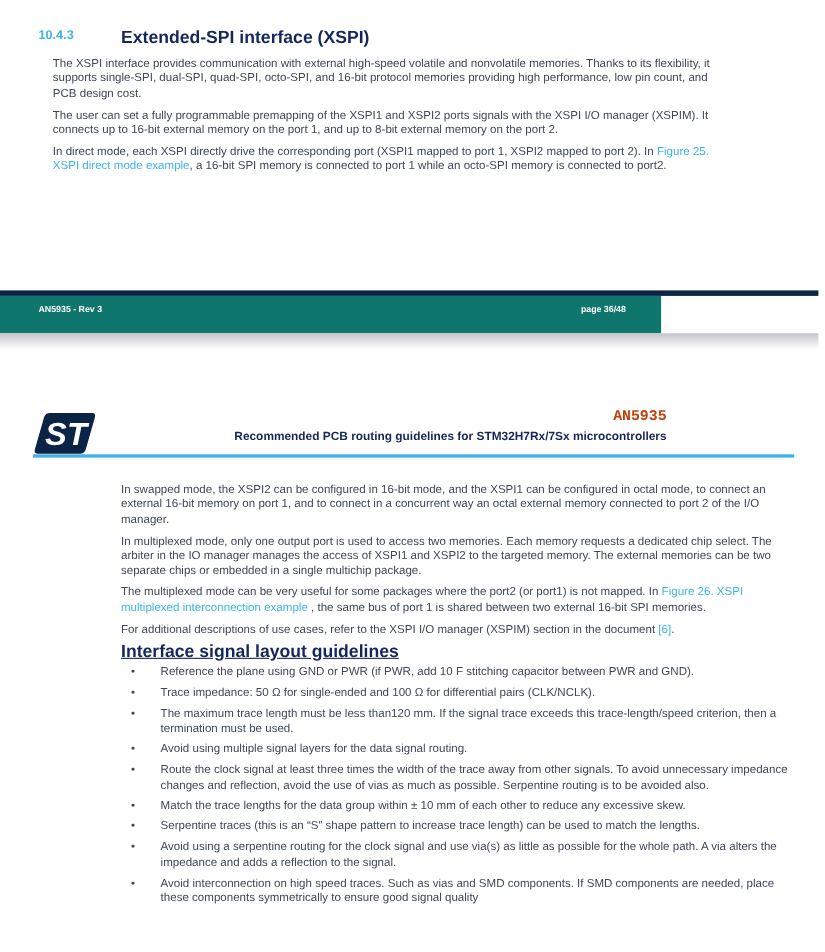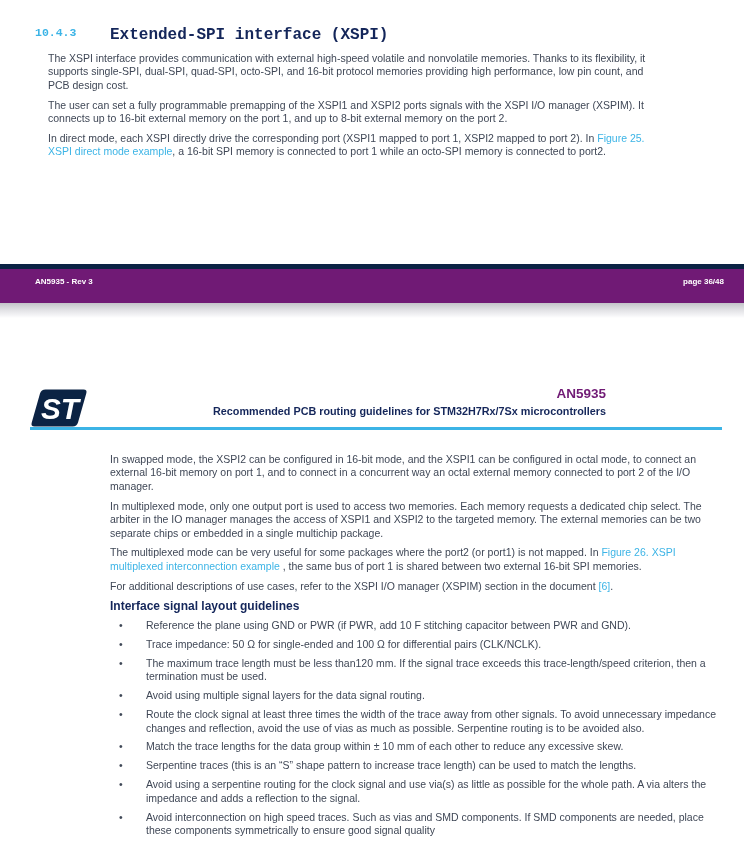--- a/index.html
+++ b/index.html
@@ -8,65 +8,65 @@
     background:#ffffff;
     font-family:"Liberation Sans", sans-serif;
     -webkit-font-smoothing:antialiased;
   }
   .doc-text { font-size:10.5px; line-height:13.4px; color:#3f4756; }
   p { margin:0 0 6.5px 0; }
   a.doc-link { color:#3cb4e6; text-decoration:none; cursor:pointer; }
 
   
   .page1 { position:absolute; top:0; left:0; width:750px; }
-  .sec-row { display:flex; margin:26px 0 8px 35px;font-family:Liberation Mono, monospace; }
+  .sec-row { display:flex; margin:26px 0 8px 35px; }
   .sec-num {
     width:75px; flex:0 0 75px;
     font-size:11.5px; font-weight:bold; color:#3cb4e6;
   }
   .sec-title { font-size:16px; font-weight:bold; color:#14265a; }
   .body-col { margin-left:48px; width:612px; }
   .subhead {
     font-size:10.5px; font-weight:bold; color:#14265a;
     margin:1px 0 5px 0; line-height:13.4px;
   }
 
   
   .footer-navy {
     position:absolute; top:264px; left:0; width:744px; height:4.5px;
     background:#0b2344;
   }
   .footer-bar {
-    position:absolute; top:268.5px; left:0; width:744px; height:34.5px;
-    background:#701a75; box-sizing:border-box;
-    padding:8px 20px 0 35px;
+    position:absolute; top:268.5px; left:0; width:601px; height:34.5px;
+    background:#0f766e; box-sizing:border-box;
+    padding:8px 32px 0 35px;
     display:flex; justify-content:space-between;
     font-size:8px; font-weight:bold; color:#ffffff;
   }
 
   
   .page-gap {
     position:absolute; top:303px; left:0; width:744px; height:15px;
     background:linear-gradient(to bottom, #c3c4c9 0%, #dedee2 40%, #f6f6f8 85%, #ffffff 100%);
   }
 
   
-  .page2 { position:absolute; top:318px; left:0; width:634px; height:547px; }
+  .page2 { position:absolute; top:304px; left:0; width:634px; height:547px; }
   .logo { position:absolute; left:30px; top:70px; width:58px; height:40px; }
   .hdr-right { position:absolute; right:28px; top:68px; text-align:right; }
-  .doc-id { font-size:13.5px; font-weight:bold; color:#701a75; margin-bottom:4px; }
+  .doc-id { font-size:13.5px; font-weight:bold; color:#c2410c; margin-bottom:4px;font-family:Liberation Mono, monospace; }
   .doc-subtitle { font-size:10.8px; font-weight:bold; color:#14265a; }
   .hdr-rule {
     position:absolute; left:30px; top:109px; width:692px; height:3px;
     background:#3cb4e6;
   }
   .p2-body { position:absolute; left:110px; top:135px; width:612px; }
   .guidelines-head {
-    font-size:12px; font-weight:bold; color:#14265a;
-    margin:1px 0 6px 0; line-height:13.4px;
+    font-size:16px; font-weight:bold; color:#14265a;
+    margin:1px 0 6px 0; line-height:13.4px;text-decoration:underline;
   }
   ul.guidelines { list-style:none; margin:0; padding:0; }
   ul.guidelines li {
     display:flex; margin:0 0 5.5px 0;
     font-size:10.5px; line-height:13.4px; color:#3f4756;
   }
   ul.guidelines .bullet {
     flex:0 0 36px; padding-left:9px; box-sizing:border-box;
     font-size:10.5px;
   }

